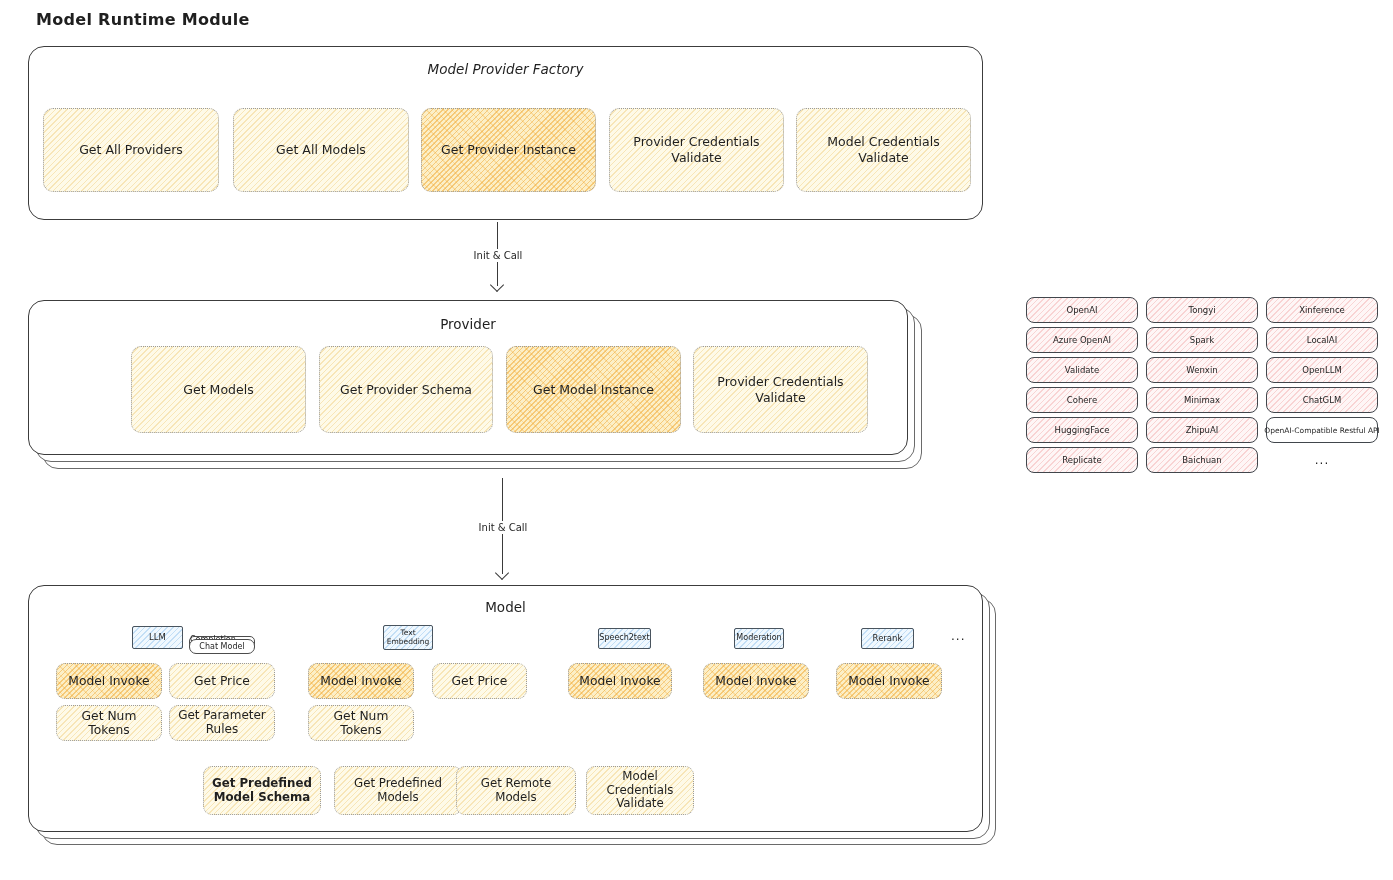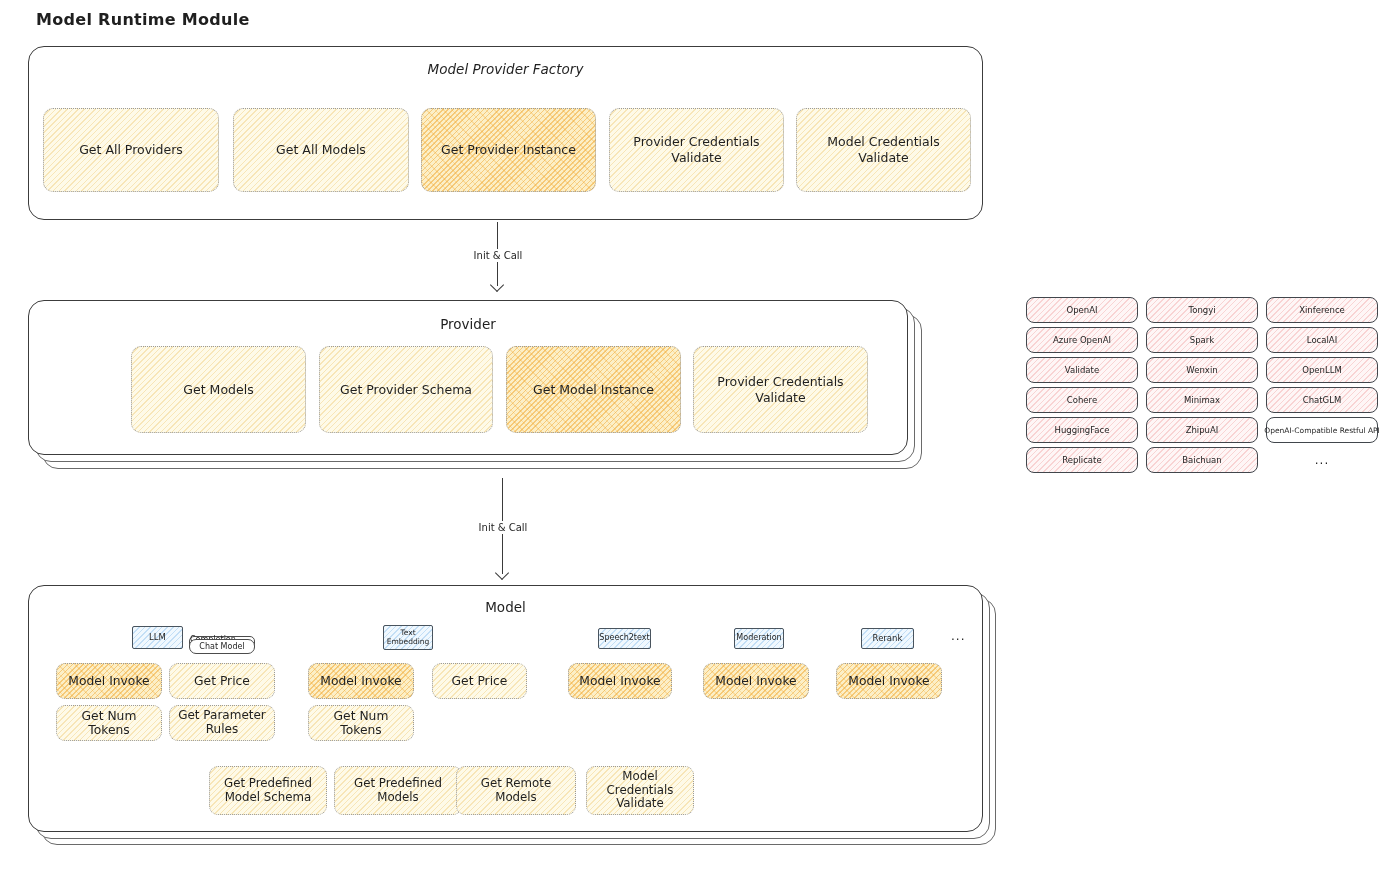--- a/index.html
+++ b/index.html
@@ -129,20 +129,20 @@
       <div class="ybox small hl" style="left:279px; top:77px; width:106px; height:36px;">Model Invoke</div>
       <div class="ybox small" style="left:403px; top:77px; width:95px; height:36px;">Get Price</div>
       <div class="ybox small hl" style="left:539px; top:77px; width:104px; height:36px;">Model Invoke</div>
       <div class="ybox small hl" style="left:674px; top:77px; width:106px; height:36px;">Model Invoke</div>
       <div class="ybox small hl" style="left:807px; top:77px; width:106px; height:36px;">Model Invoke</div>
 
       <div class="ybox small" style="left:27px;  top:119px; width:106px; height:36px;">Get Num Tokens</div>
       <div class="ybox small" style="left:140px; top:119px; width:106px; height:36px; font-size:12px;">Get Parameter Rules</div>
       <div class="ybox small" style="left:279px; top:119px; width:106px; height:36px;">Get Num Tokens</div>
 
-      <div class="ybox small" style="left:180px; top:180px; width:118px; height:49px; font-size:11.8px;">Get Predefined Model Schema</div>
+      <div class="ybox small" style="left:174px; top:180px; width:118px; height:49px; font-size:11.8px;font-weight:bold;">Get Predefined Model Schema</div>
       <div class="ybox small" style="left:305px; top:180px; width:128px; height:49px; font-size:11.8px;">Get Predefined Models</div>
       <div class="ybox small" style="left:427px; top:180px; width:120px; height:49px; font-size:11.8px;">Get Remote Models</div>
       <div class="ybox small" style="left:557px; top:180px; width:108px; height:49px; font-size:11.8px;">Model Credentials Validate</div>
     </div>
   </div>
 
 </div>
 
 </body></html>

